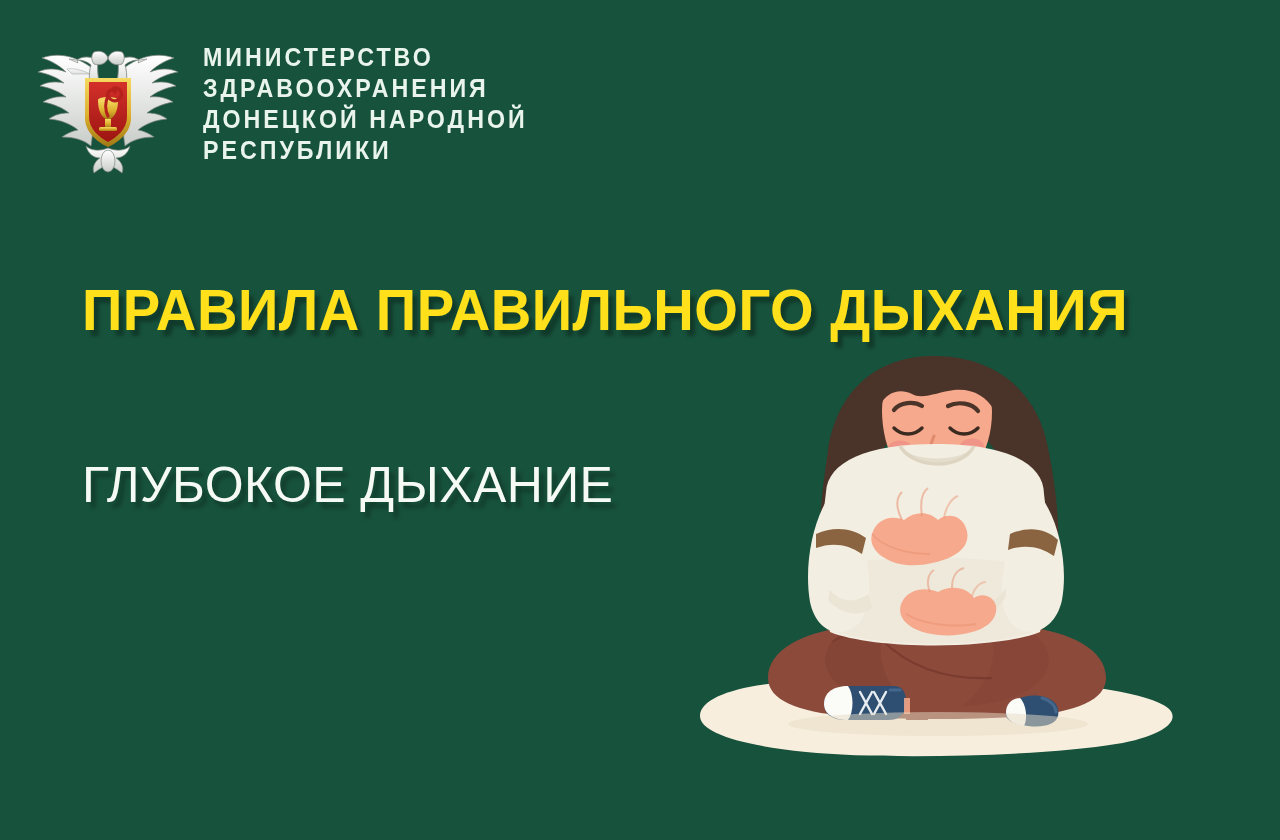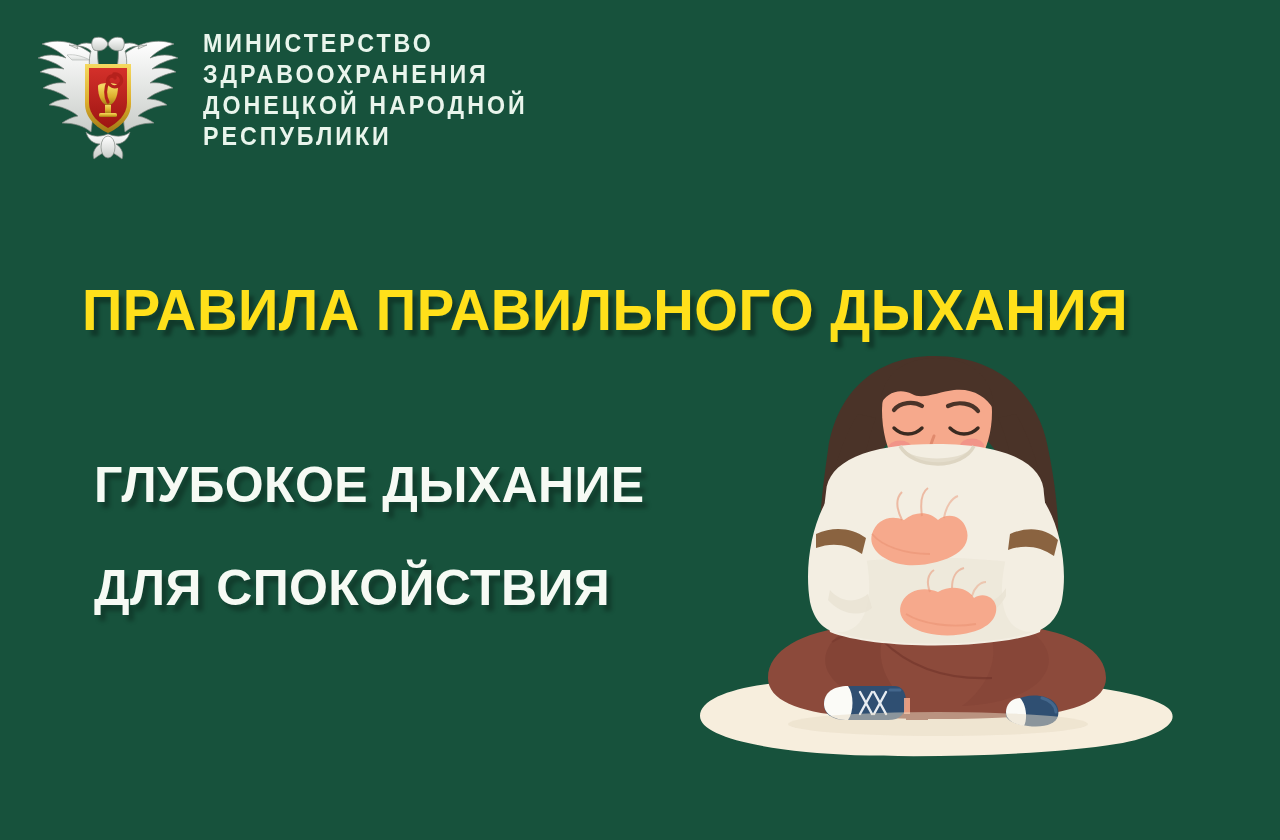--- a/index.html
+++ b/index.html
@@ -14,21 +14,21 @@
     height: 840px;
     overflow: hidden;
     background: #17523c;
     font-family: "Liberation Sans", "DejaVu Sans", sans-serif;
   }
 
   
   .header {
     position: absolute;
     left: 0;
-    top: 0;
+    top: 14px;
     width: 100%;
     height: 190px;
     display: flex;
     align-items: flex-start;
   }
   .emblem-wrap {
     position: absolute;
     left: 28px;
     top: 16px;
     width: 160px;
@@ -72,25 +72,24 @@
   .subhead {
     position: absolute;
     left: 82px;
     top: 434px;
     width: 700px;
   }
   .subhead-line {
     color: #f6faf4;
     font-size: 50px;
     line-height: 103px;
-    font-weight: 700;
+    font-weight: 400;
     letter-spacing: 0.4px;
     white-space: nowrap;
     text-shadow: 5px 6px 4px rgba(0,0,0,0.28);
-    margin-left: 12px;
   }
 
   
   .illustration {
     position: absolute;
     left: 676px;
     top: 348px;
     width: 520px;
     height: 440px;
   }
@@ -178,21 +177,20 @@
       <div class="ministry-line">ЗДРАВООХРАНЕНИЯ</div>
       <div class="ministry-line">ДОНЕЦКОЙ НАРОДНОЙ</div>
       <div class="ministry-line">РЕСПУБЛИКИ</div>
     </div>
   </div>
 
   <div class="headline">ПРАВИЛА ПРАВИЛЬНОГО ДЫХАНИЯ</div>
 
   <div class="subhead">
     <div class="subhead-line">ГЛУБОКОЕ ДЫХАНИЕ</div>
-    <div class="subhead-line">ДЛЯ СПОКОЙСТВИЯ</div>
   </div>
 
   <div class="illustration">
     <svg viewBox="0 0 520 440" aria-hidden="true">
       <defs>
         <clipPath id="sweaterClip">
           <path d="M150 140 C150 112 188 96 258 96 C330 96 368 114 368 142
                    C372 186 372 240 362 282 C320 300 196 300 156 282
                    C146 240 146 184 150 140 Z"></path>
         </clipPath>

